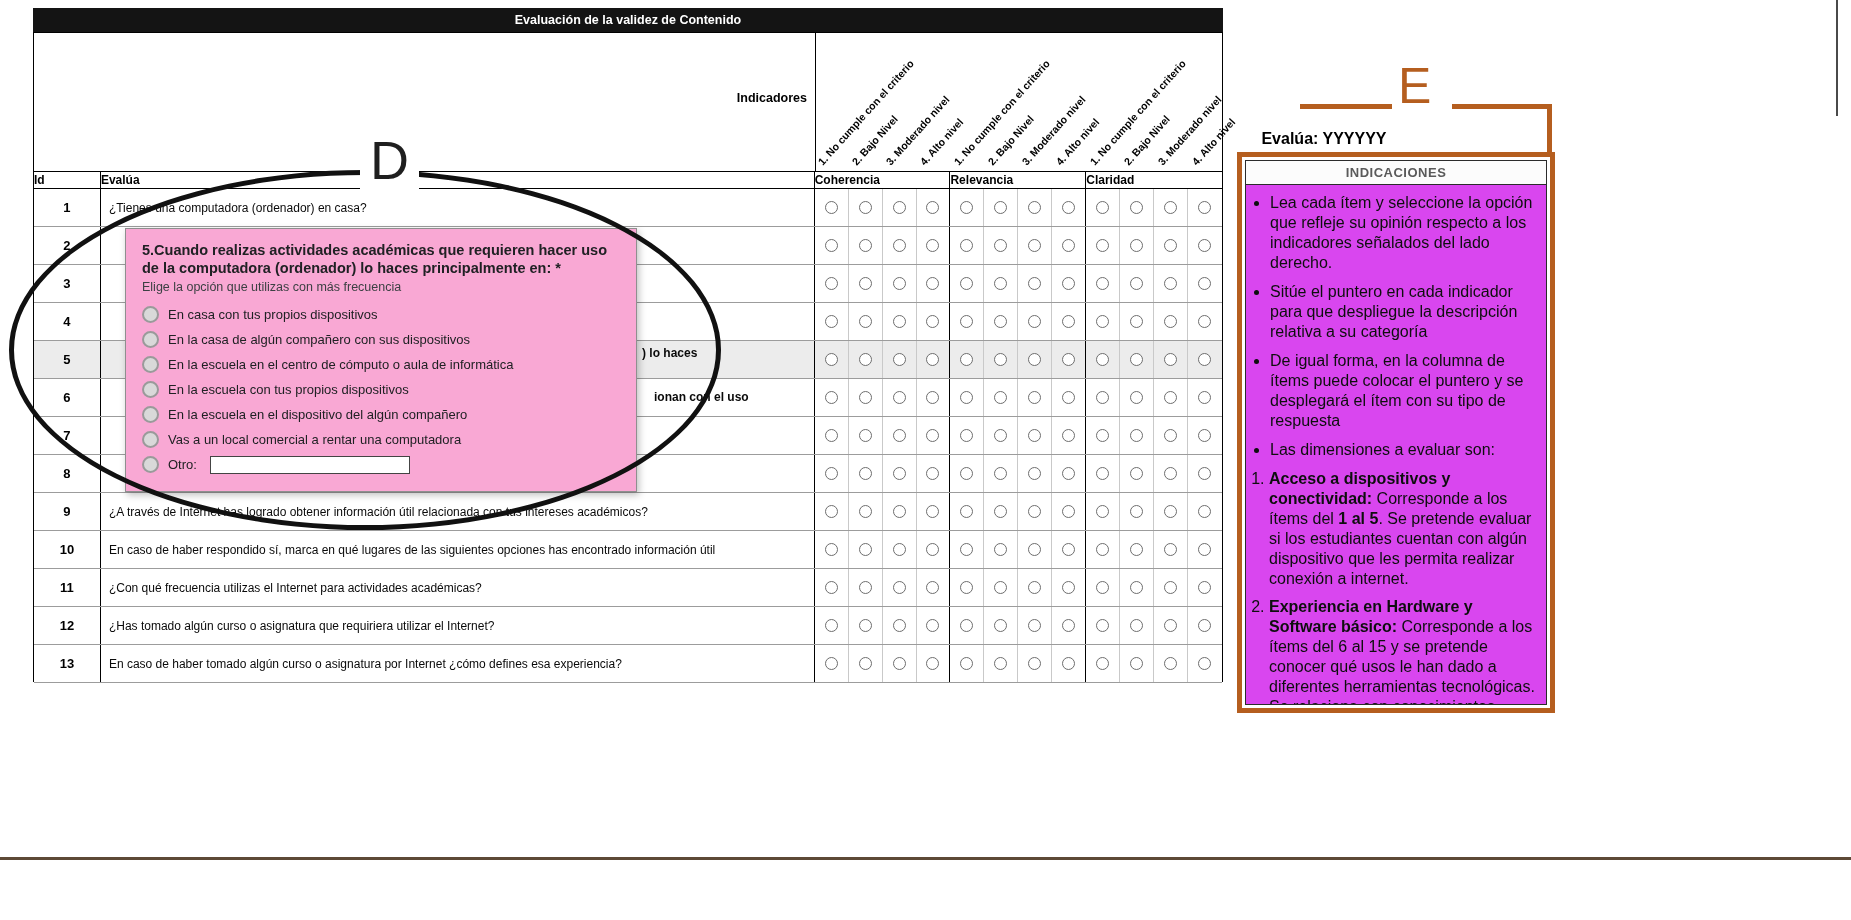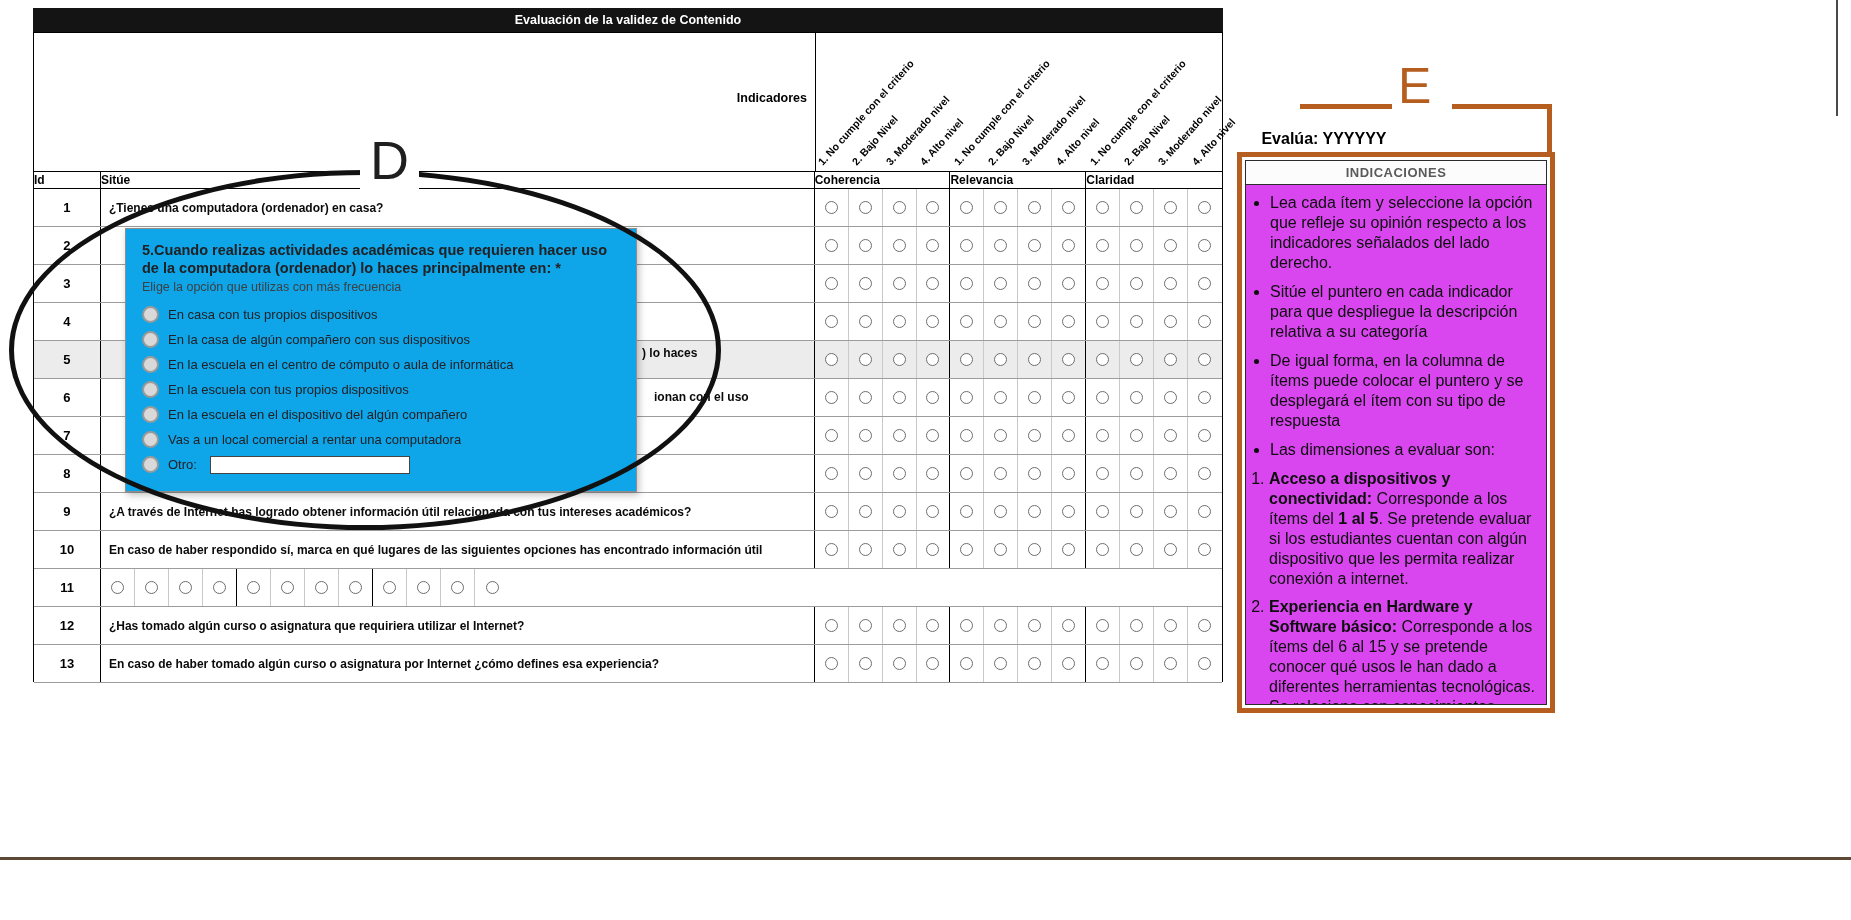--- a/index.html
+++ b/index.html
@@ -30,34 +30,34 @@
   .ch-group{ width:136px; border-right:1px solid #000; }
   .ch-group:last-child{ border-right:none; }
 
   .rows{ position:absolute; left:0; top:156px; width:1188px; height:494px; }
   .trow{ position:absolute; left:0; width:1188px; height:38px; display:flex;
     border-bottom:1px solid #9c9c9c; box-sizing:border-box; background:#fff; }
   .trow.hl{ background:#ececec; }
   .cell-id{ width:67px; border-right:1px solid #000; box-sizing:border-box; display:flex;
     align-items:center; justify-content:center; font-size:13px; font-weight:bold; }
   .cell-item{ width:715px; border-right:1px solid #000; box-sizing:border-box; display:flex;
-    align-items:center; padding-left:8px; font-size:12px; font-weight:bold; color:#0a0a0a; overflow:hidden; white-space:nowrap; }
+    align-items:center; padding-left:8px; font-size:12px; font-weight:normal; color:#0a0a0a; overflow:hidden; white-space:nowrap; }
   .rcell{ width:34px; box-sizing:border-box; display:flex; align-items:center; justify-content:center;
     border-right:1px solid #c9c9c9; }
   .rcell.glast{ border-right:1px solid #000; }
   .trow .rcell:last-child{ border-right:none; }
   .radio{ width:13px; height:13px; border:1.4px solid #6e6e6e; border-radius:50%; background:#fff; box-sizing:border-box; }
 
   
   .frag{ position:absolute; font-size:12px; font-weight:bold; color:#0a0a0a; z-index:4; white-space:nowrap; }
   .frag5{ left:642px; top:346px; }
   .frag6{ left:642px; top:390px;padding-left:12px; }
 
   
-  .popup{ position:absolute; left:125px; top:228px; width:512px; background:#0ea5e9; border:1px solid #8f8f8f;
+  .popup{ position:absolute; left:125px; top:228px; width:512px; background:#f9a8d4; border:1px solid #8f8f8f;
     box-shadow:2px 3px 7px rgba(0,0,0,.25); padding:12px 16px 14px; box-sizing:border-box; z-index:5; }
   .popup-title{ font-size:14.5px; font-weight:bold; color:#202124; line-height:1.25; }
   .popup-sub{ font-size:12.5px; color:#3c4043; margin-top:3px; }
   .popup-opts{ margin-top:8px; }
   .popup-opt{ display:flex; align-items:center; gap:9px; height:25px; font-size:13px; color:#202124; }
   .pradio{ width:13px; height:13px; border-radius:50%; border:2px solid #9a9a9a; background:#d9d9d9; flex:none; box-sizing:content-box; }
   .other-input{ width:200px; height:18px; border:1px solid #444; margin-left:4px; font-size:12px; padding:0 4px; box-sizing:border-box; }
 
   
   .ellipse{ position:absolute; left:9px; top:170px; width:702px; height:350px; border:5px solid #111;
@@ -115,21 +115,21 @@
           <div class="diag-label" style="left: 995px;">3. Moderado nivel</div>
           <div class="diag-label" style="left: 1029px;">4. Alto nivel</div>
           <div class="diag-label" style="left: 1063px;">1. No cumple con el criterio</div>
           <div class="diag-label" style="left: 1097px;">2. Bajo Nivel</div>
           <div class="diag-label" style="left: 1131px;">3. Moderado nivel</div>
           <div class="diag-label" style="left: 1165px;">4. Alto nivel</div>
         </div>
     </div>
     <div class="colhead">
       <div class="ch-id">Id</div>
-      <div class="ch-items">Sitúe</div>
+      <div class="ch-items">Evalúa</div>
       <div class="ch-group">Coherencia</div>
       <div class="ch-group">Relevancia</div>
       <div class="ch-group">Claridad</div>
     </div>
     <div class="rows">
         <div class="trow" style="top: 0px;">
           <div class="cell-id">1</div>
           <div class="cell-item">¿Tienes una computadora (ordenador) en casa?</div>
           <div class="rcell">
             <span class="radio"></span>
@@ -523,20 +523,21 @@
           </div>
           <div class="rcell">
             <span class="radio"></span>
           </div>
           <div class="rcell glast">
             <span class="radio"></span>
           </div>
         </div>
         <div class="trow" style="top: 380px;">
           <div class="cell-id">11</div>
+          <div class="cell-item">¿Con qué frecuencia utilizas el Internet para actividades académicas?</div>
           <div class="rcell">
             <span class="radio"></span>
           </div>
           <div class="rcell">
             <span class="radio"></span>
           </div>
           <div class="rcell">
             <span class="radio"></span>
           </div>
           <div class="rcell glast">

